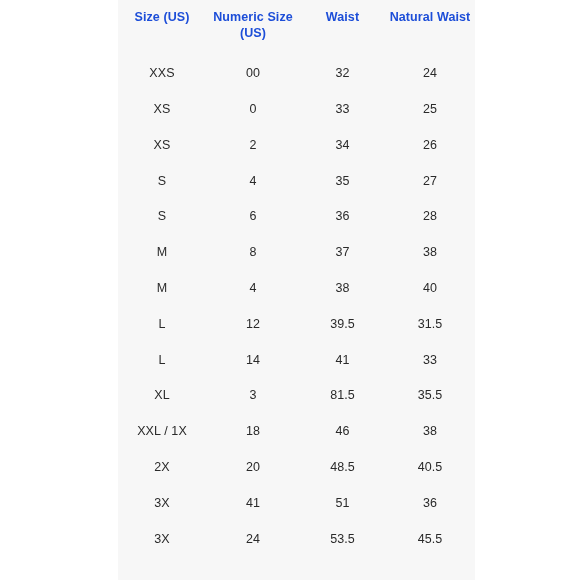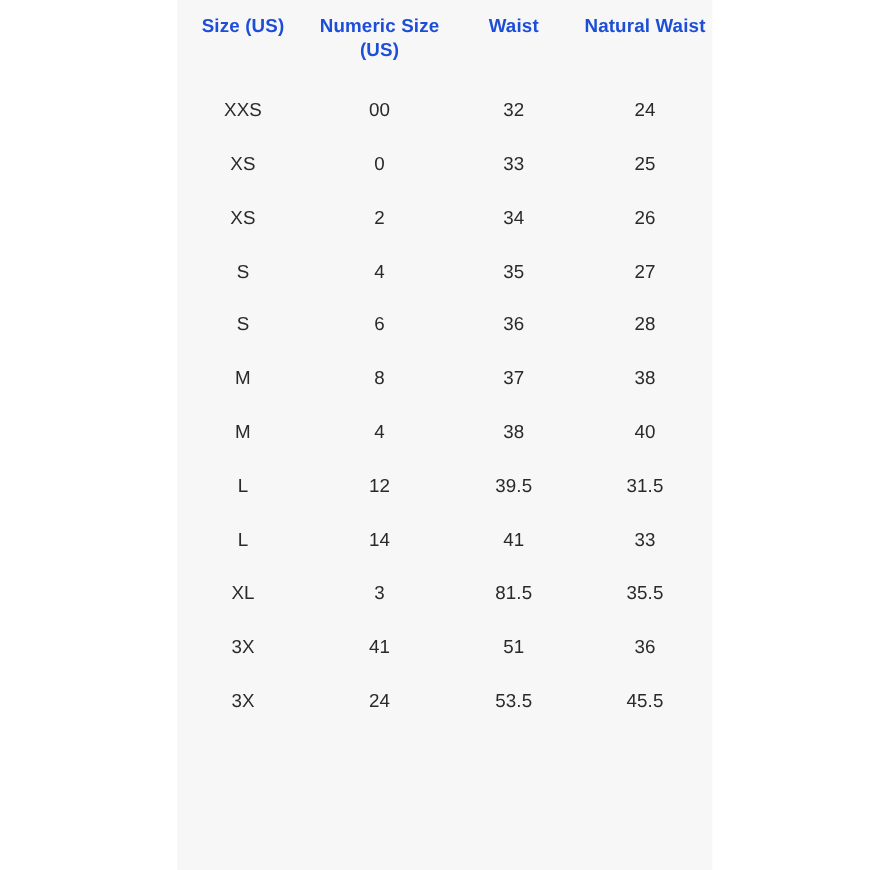--- a/index.html
+++ b/index.html
@@ -133,20 +133,32 @@
           <td>41</td>
           <td>33</td>
         </tr>
         <tr>
           <td>XL</td>
           <td>3</td>
           <td>81.5</td>
           <td>35.5</td>
         </tr>
         <tr>
+          <td>XXL / 1X</td>
+          <td>18</td>
+          <td>46</td>
+          <td>38</td>
+        </tr>
+        <tr>
+          <td>2X</td>
+          <td>20</td>
+          <td>48.5</td>
+          <td>40.5</td>
+        </tr>
+        <tr>
           <td>3X</td>
           <td>41</td>
           <td>51</td>
           <td>36</td>
         </tr>
         <tr>
           <td>3X</td>
           <td>24</td>
           <td>53.5</td>
           <td>45.5</td>

